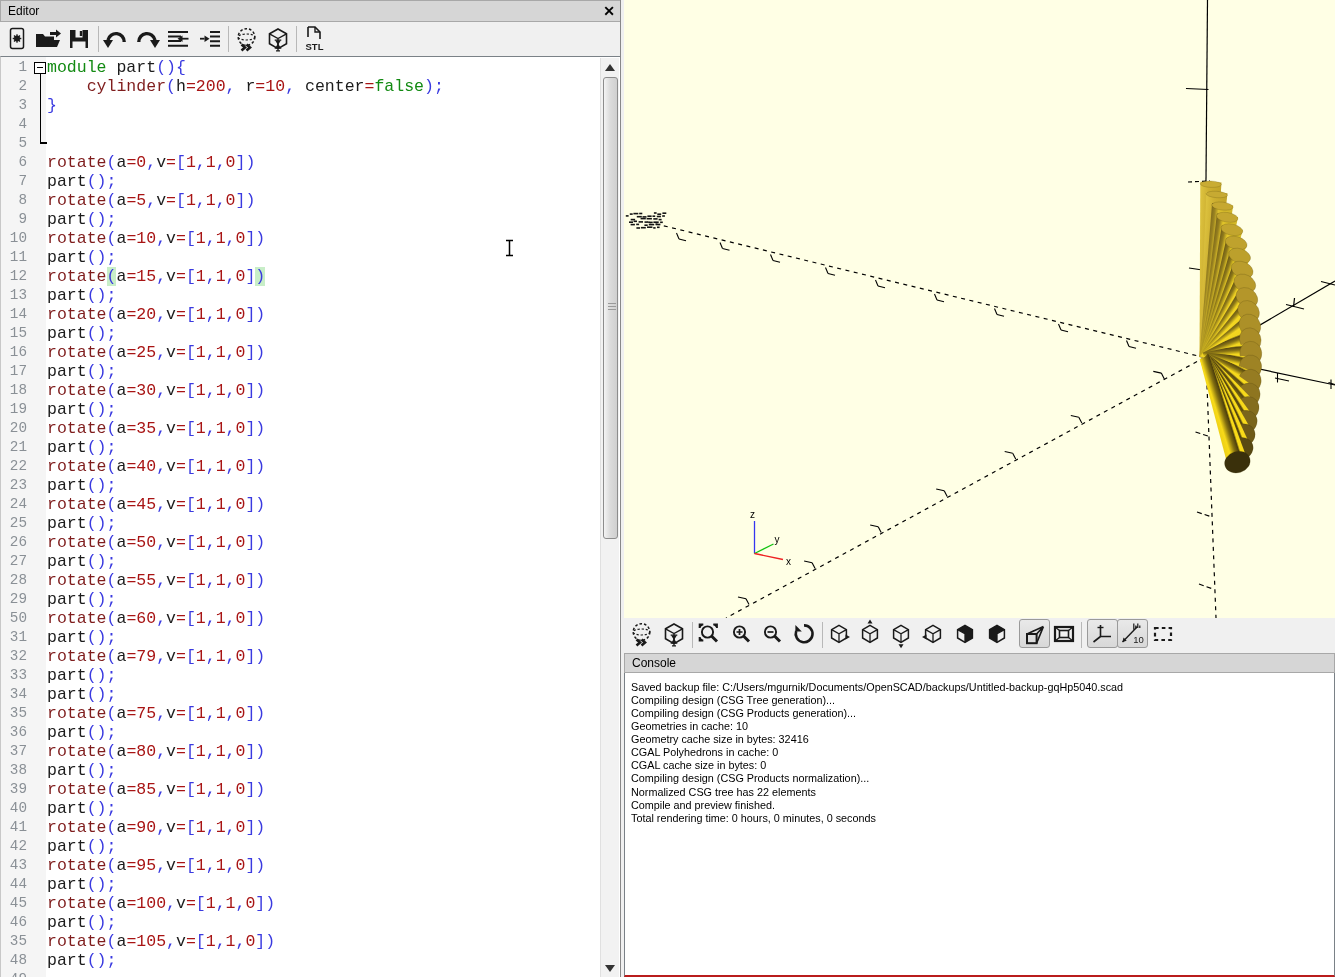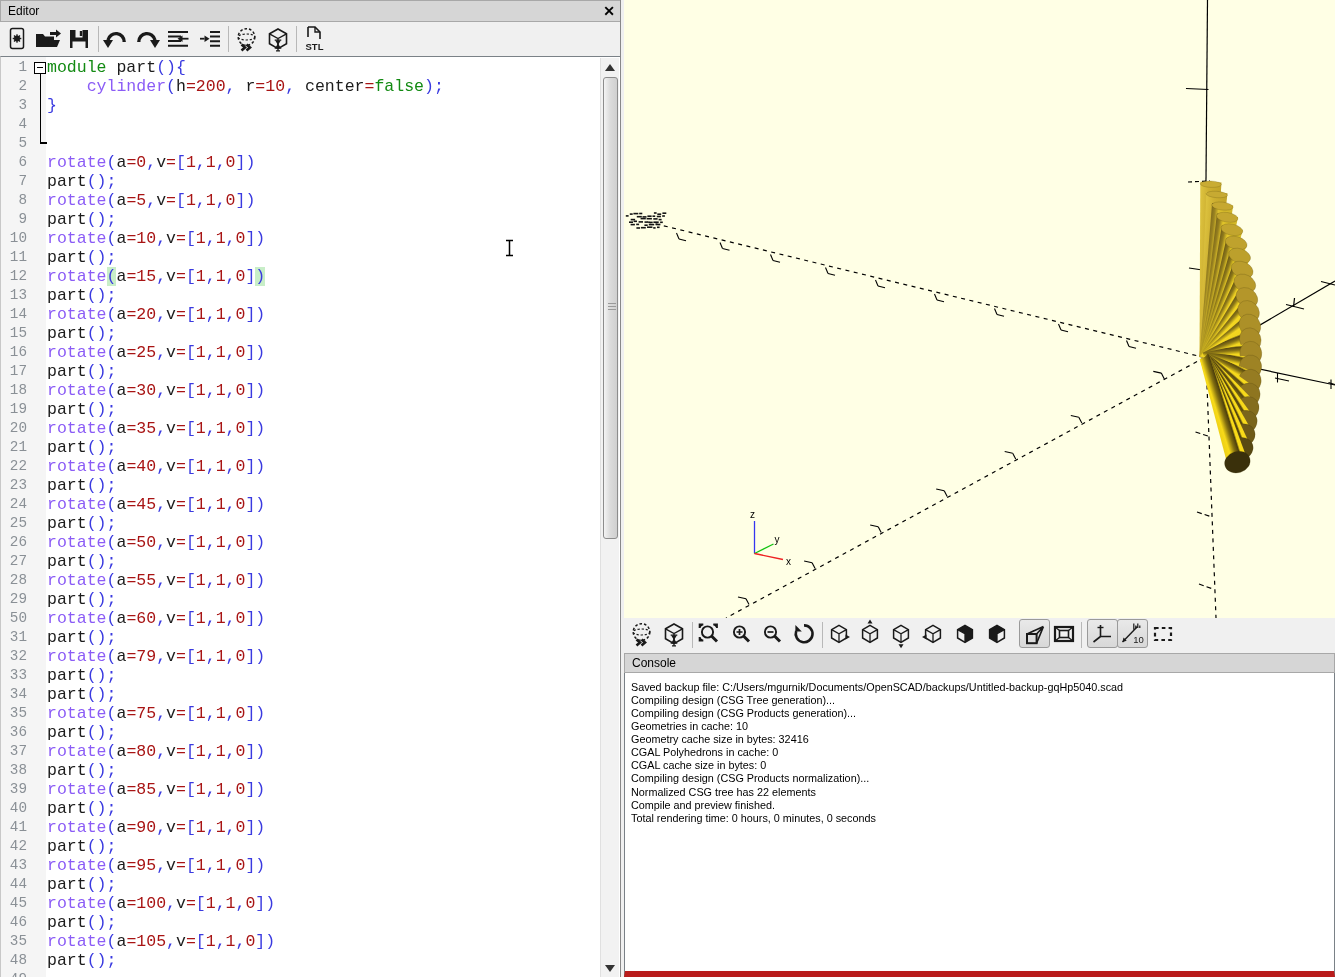--- a/index.html
+++ b/index.html
@@ -13,21 +13,21 @@
 .sep { position:absolute; top:4px; width:1px; height:26px; background:#b8b8b8; }
 #ecode { position:absolute; left:0; top:56px; width:620px; height:921px; background:#fff;
   border-top:1px solid #7a8187; border-left:1px solid #c8c8c8; overflow:hidden; }
 #gutter { position:absolute; left:0; top:0; width:45px; height:921px; background:#f5f5f5; }
 .cl { height:19px; line-height:19px; white-space:pre; }
 #nums { position:absolute; left:0; top:1px; width:26px; text-align:right;
   font-family:"Liberation Mono", monospace; font-size:14.3px; color:#8a9096; }
 #codetext { position:absolute; left:46px; top:1px; font-family:"Liberation Mono", monospace;
   font-size:16.55px; color:#1c1c1c; }
 #codetext i { font-style:normal; }
-i.k { color:#128a12;margin-top:43px; } i.t { color:#8b5cf6; } i.p { color:#3a3ae0; } i.n { color:#a81414; }
+i.k { color:#128a12;margin-top:43px; } i.t { color:#7f1d1d; } i.p { color:#3a3ae0; } i.n { color:#a81414; }
 i.hl { background:#c8eec8; }
 
 #foldbox { position:absolute; left:33px; top:5px; width:12px; height:12px; border:1.6px solid #000; background:#fff; }
 #foldbox::after { content:""; position:absolute; left:1.5px; top:3.8px; width:6px; height:1.7px; background:#000; }
 #foldline { position:absolute; left:38.5px; top:17px; width:1.6px; height:69px; background:#000; }
 #foldfoot { position:absolute; left:38.5px; top:85px; width:7px; height:1.6px; background:#000; }
 
 #sbar { position:absolute; right:1px; top:1px; width:19px; height:919px; background:#f2f2f2; border-left:1px solid #e0e0e0; }
 #sthumb { position:absolute; left:2px; top:19px; width:15px; height:462px; background:linear-gradient(90deg,#f4f4f4,#dcdcdc 45%,#cfcfcf);
   border:1px solid #8c8c8c; border-radius:3px; }
@@ -41,21 +41,21 @@
 
 #ibeam { position:absolute; left:0; top:0; }
 
 #vtoolbar { position:absolute; left:624px; top:618px; width:711px; height:35px; background:#f0f0f0; }
 .btn { position:absolute; top:1px; width:31px; height:29px; border:1px solid #9a9a9a; border-radius:3px;
   background:linear-gradient(180deg,#e9e9e9,#d8d8d8); }
 
 #cbar { position:absolute; left:624px; top:653px; width:711px; height:20px; background:#d6d6d6;
   border:1px solid #a8a8a8; font-size:12px; line-height:18px; padding-left:7px; }
 #console { position:absolute; left:624px; top:673px; width:711px; height:304px; background:#fff;
-  border-left:1px solid #7a8187; border-right:1px solid #7a8187; border-bottom:6px solid #b91c1c; }
+  border-left:1px solid #7a8187; border-right:1px solid #7a8187; border-bottom:2px solid #b91c1c; }
 #clog { position:absolute; left:6px; top:8px; font-size:10.8px; line-height:13.06px; color:#000; white-space:pre; }
 svg.ic { position:absolute; }
 </style></head><body>
 <div id="app">
   <div id="editor">
     <div id="etitle">Editor<span class="x">✕</span></div>
     <div id="etoolbar">
       <svg class="ic" width="24" height="28" viewBox="-12.0 -14.0 24 28" style="left:4.5px;top:3.0px">
           <rect x="-6.5" y="-10.5" width="13" height="20" rx="2" stroke="#1a1a1a" fill="none" stroke-width="1.5"></rect>
           <circle cx="0" cy="-0.5" r="3" fill="#1a1a1a"></circle>

